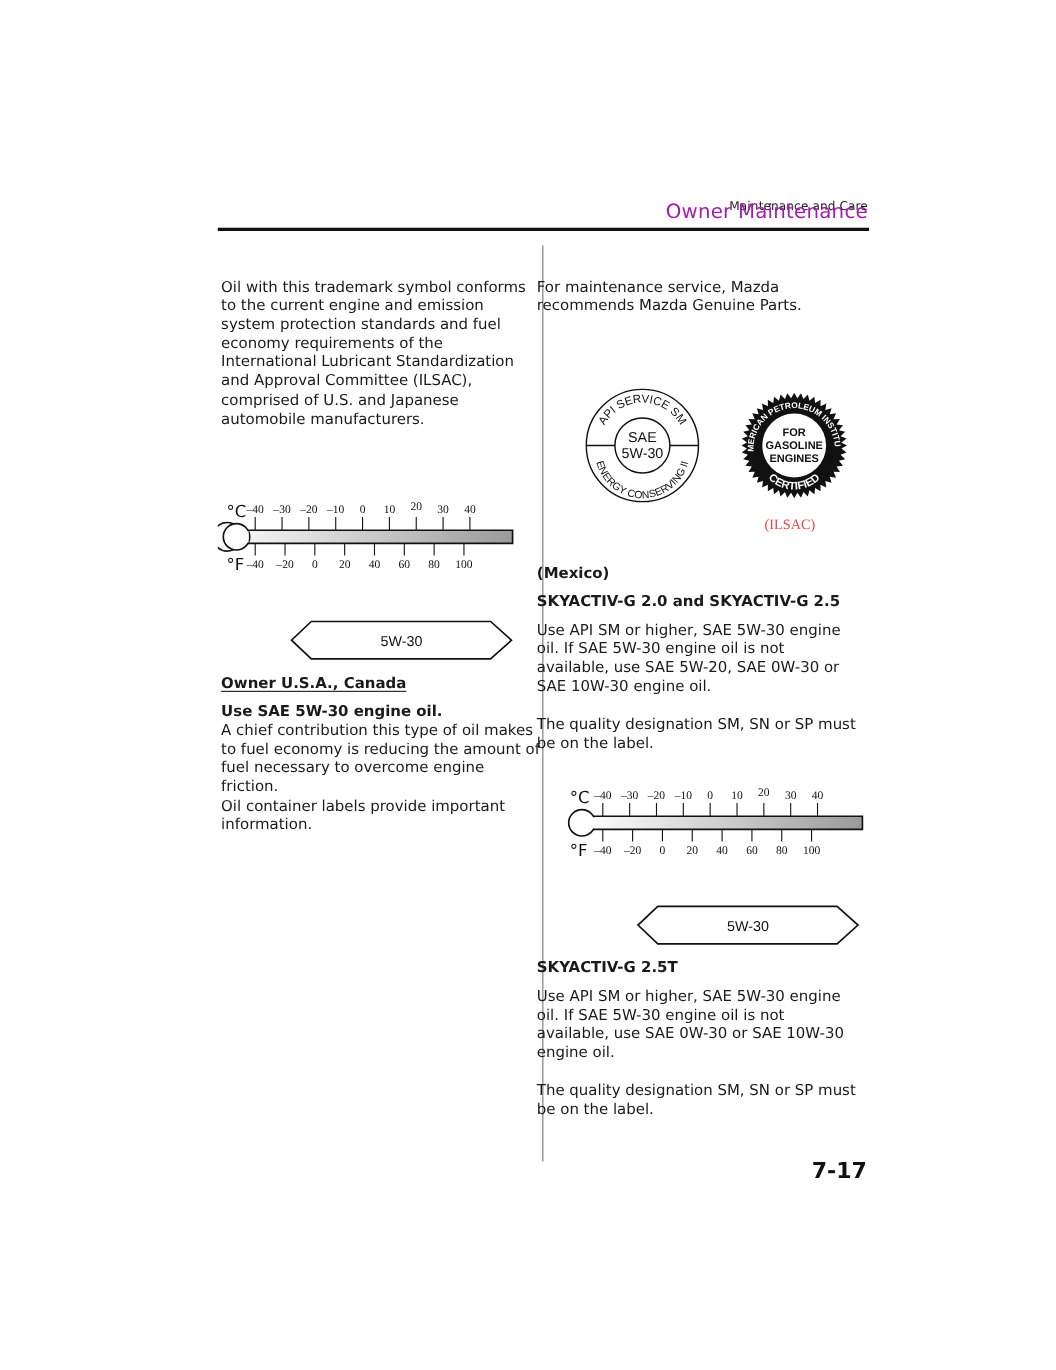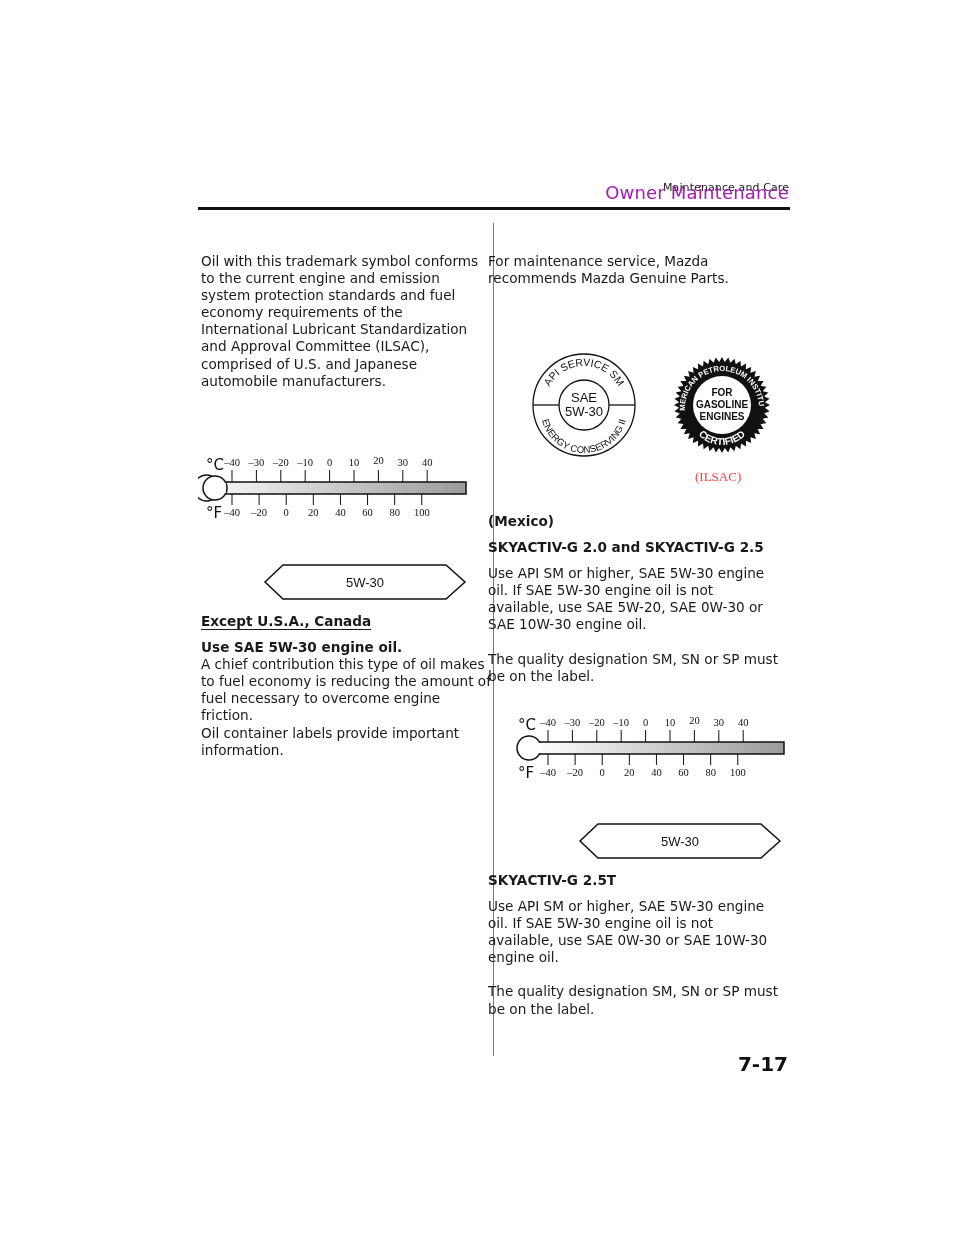--- a/index.html
+++ b/index.html
@@ -89,21 +89,21 @@
       <text x="223.77777777777774" y="64" text-anchor="middle">100</text>
     </g>
 </svg>
 
 <svg class="abs grade-box" style="left:263px;top:563px" width="205" height="38" viewBox="0 0 205 38">
   <polygon points="20,2 183,2 202,19 183,36 20,36 2,19" fill="#fff" stroke="#111" stroke-width="1.5"></polygon>
   <text x="102" y="24" text-anchor="middle">5W-30</text>
 </svg>
 
 <div class="abs col left-col" style="top:613px">
-  <p class="under">Except U.S.A., Canada</p>
+  <p class="under">Owner U.S.A., Canada</p>
   <div class="gap-s"></div>
   <p class="bold">Use SAE 5W-30 engine oil.</p>
   <p>A chief contribution this type of oil makes to fuel economy is reducing the amount of fuel necessary to overcome engine friction.</p>
   <p>Oil container labels provide important information.</p>
 </div>
 
 <div class="abs col right-col">
   <p>For maintenance service, Mazda recommends Mazda Genuine Parts.</p>
 </div>
 

